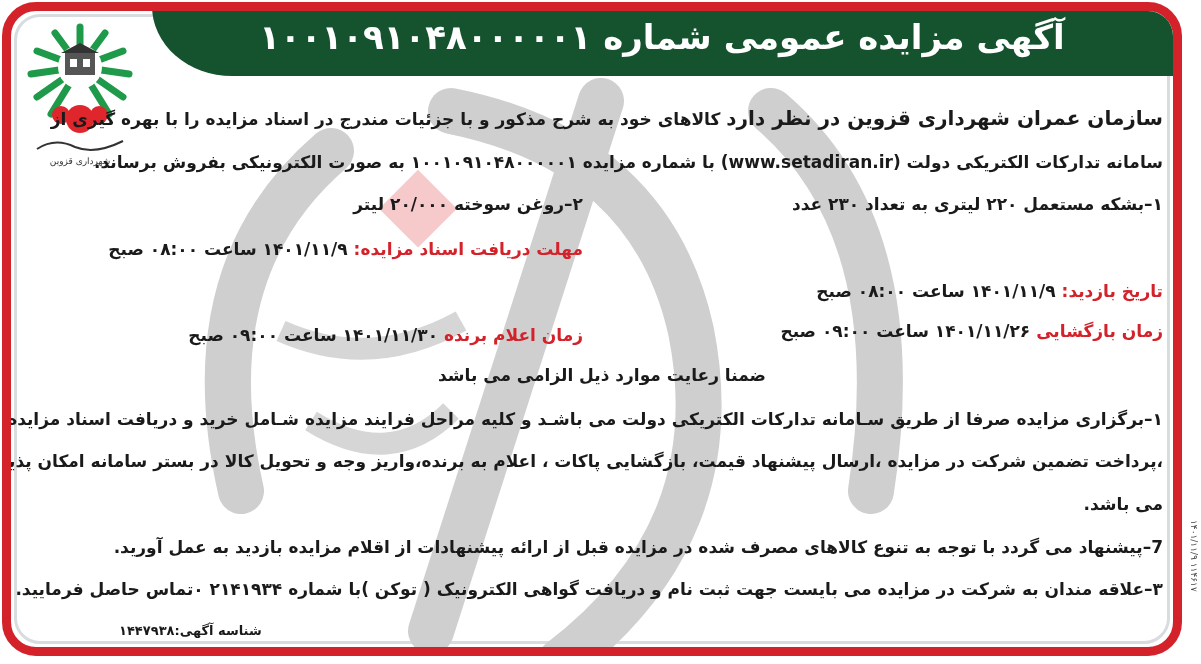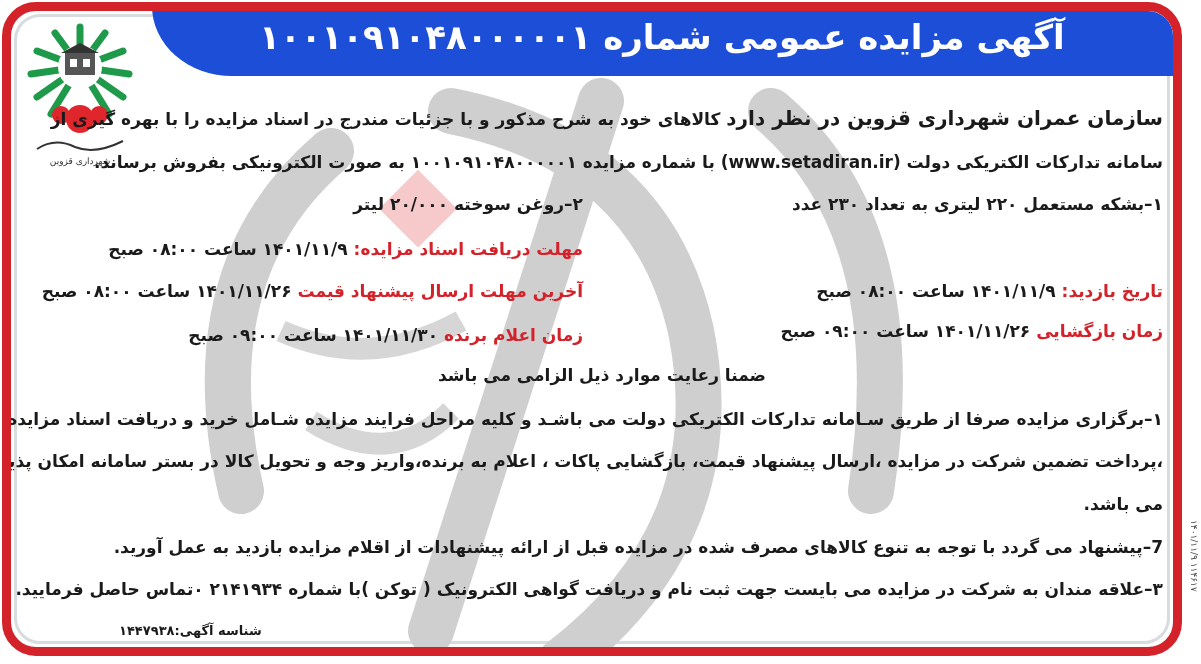--- a/index.html
+++ b/index.html
@@ -1,19 +1,19 @@
 <!DOCTYPE html>
 <html><head>
 <meta charset="utf-8">
 <style>
   html,body{margin:0;padding:0;background:#fff;}
   body{width:1201px;height:664px;position:relative;overflow:hidden;font-family:"DejaVu Sans",sans-serif;color:#1a1a1a;}
   .frame{position:absolute;left:2px;top:2px;width:1180px;height:654px;border:9px solid #d3222a;border-radius:34px;box-sizing:border-box;background:#fff;overflow:hidden;}
   .inner-line{position:absolute;left:3px;top:3px;right:3px;bottom:3px;border:3px solid #d9dcde;border-radius:26px;pointer-events:none;}
-  .header-bar{position:absolute;right:-9px;top:-9px;width:1030px;height:74px;background:#1d4ed8;border-bottom-left-radius:80px 70px;}
+  .header-bar{position:absolute;right:-9px;top:-9px;width:1030px;height:74px;background:#14532d;border-bottom-left-radius:80px 70px;}
   .title{position:absolute;right:40px;top:12px;width:960px;text-align:center;direction:rtl;color:#fff;font-weight:bold;font-size:34px;line-height:46px;white-space:nowrap;}
   .logo{position:absolute;left:14px;top:8px;width:110px;height:150px;}
   .watermark{position:absolute;left:120px;top:60px;width:780px;height:600px;pointer-events:none;}
   .content{position:absolute;left:0;top:0;width:100%;height:100%;direction:rtl;padding-left:20px;}
   .line{position:absolute;white-space:nowrap;font-weight:bold;font-size:17px;line-height:24px;}
   .red{color:#d3222a;}
   .intro1{right:30px;top:95px;font-size:17px;}
   .intro1 .big{font-size:20px;}
   .intro2{right:30px;top:139px;}
   .col-r{right:30px;}
@@ -83,23 +83,20 @@
       <span>۲–روغن سوخته</span><span> ۲۰/۰۰۰ لیتر</span>
     </div>
 
     <div class="line col-l" style="top:226px;right:610px;">
       <span class="red">مهلت دریافت اسناد مزایده:</span><span> ۱۴۰۱/۱۱/۹ ساعت ۰۸:۰۰ صبح</span>
     </div>
 
     <div class="line col-r" style="top:268px;">
       <span class="red">تاریخ بازدید:</span><span> ۱۴۰۱/۱۱/۹ ساعت ۰۸:۰۰ صبح</span>
     </div>
-    <div class="line col-l" style="top:268px;right:610px;">
-      <span class="red">آخرین مهلت ارسال پیشنهاد قیمت</span><span>  ۱۴۰۱/۱۱/۲۶ ساعت ۰۸:۰۰ صبح</span>
-    </div>
 
     <div class="line col-r" style="top:308px;margin-left:28px;">
       <span class="red">زمان بازگشایی</span><span> ۱۴۰۱/۱۱/۲۶ ساعت ۰۹:۰۰ صبح</span>
     </div>
     <div class="line col-l" style="top:312px;right:610px;">
       <span class="red">زمان اعلام برنده</span><span>  ۱۴۰۱/۱۱/۳۰ ساعت ۰۹:۰۰ صبح</span>
     </div>
 
     <div class="line center" style="top:352px;">ضمنا رعایت موارد ذیل الزامی می باشد</div>
 

